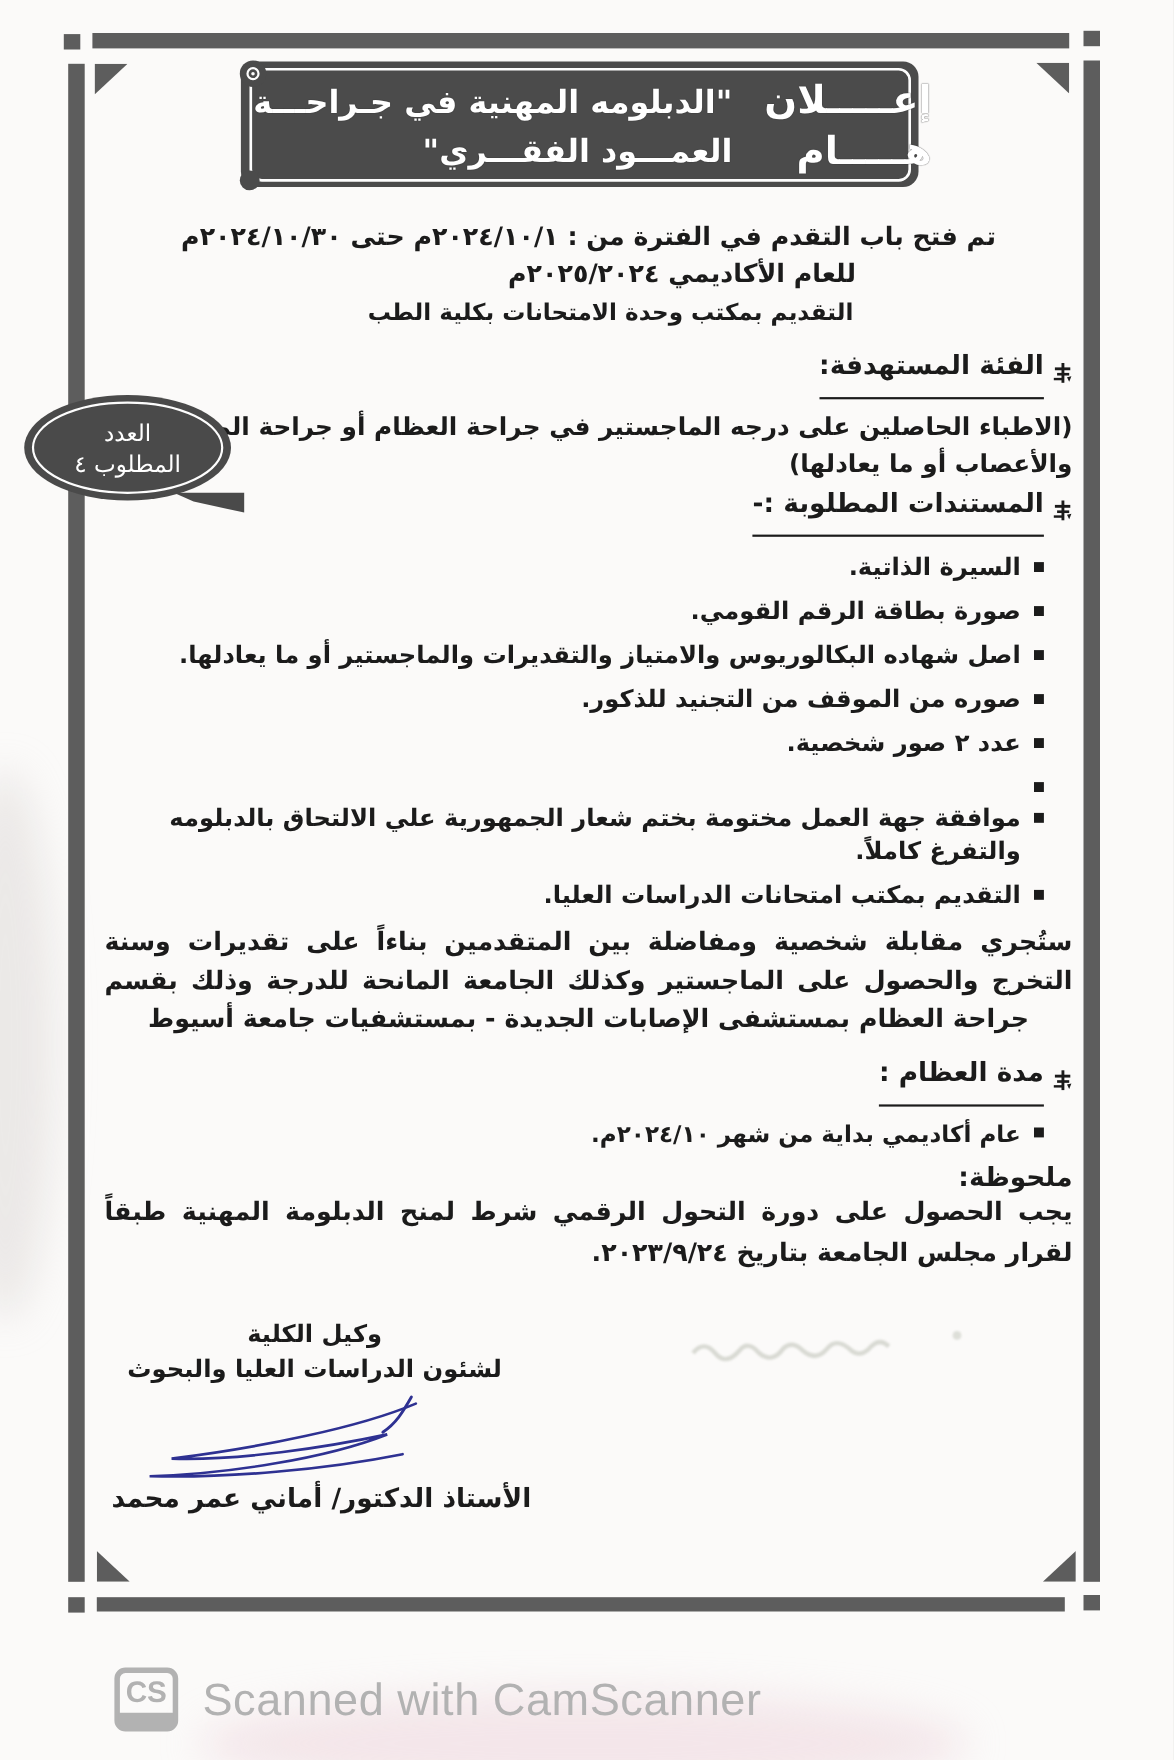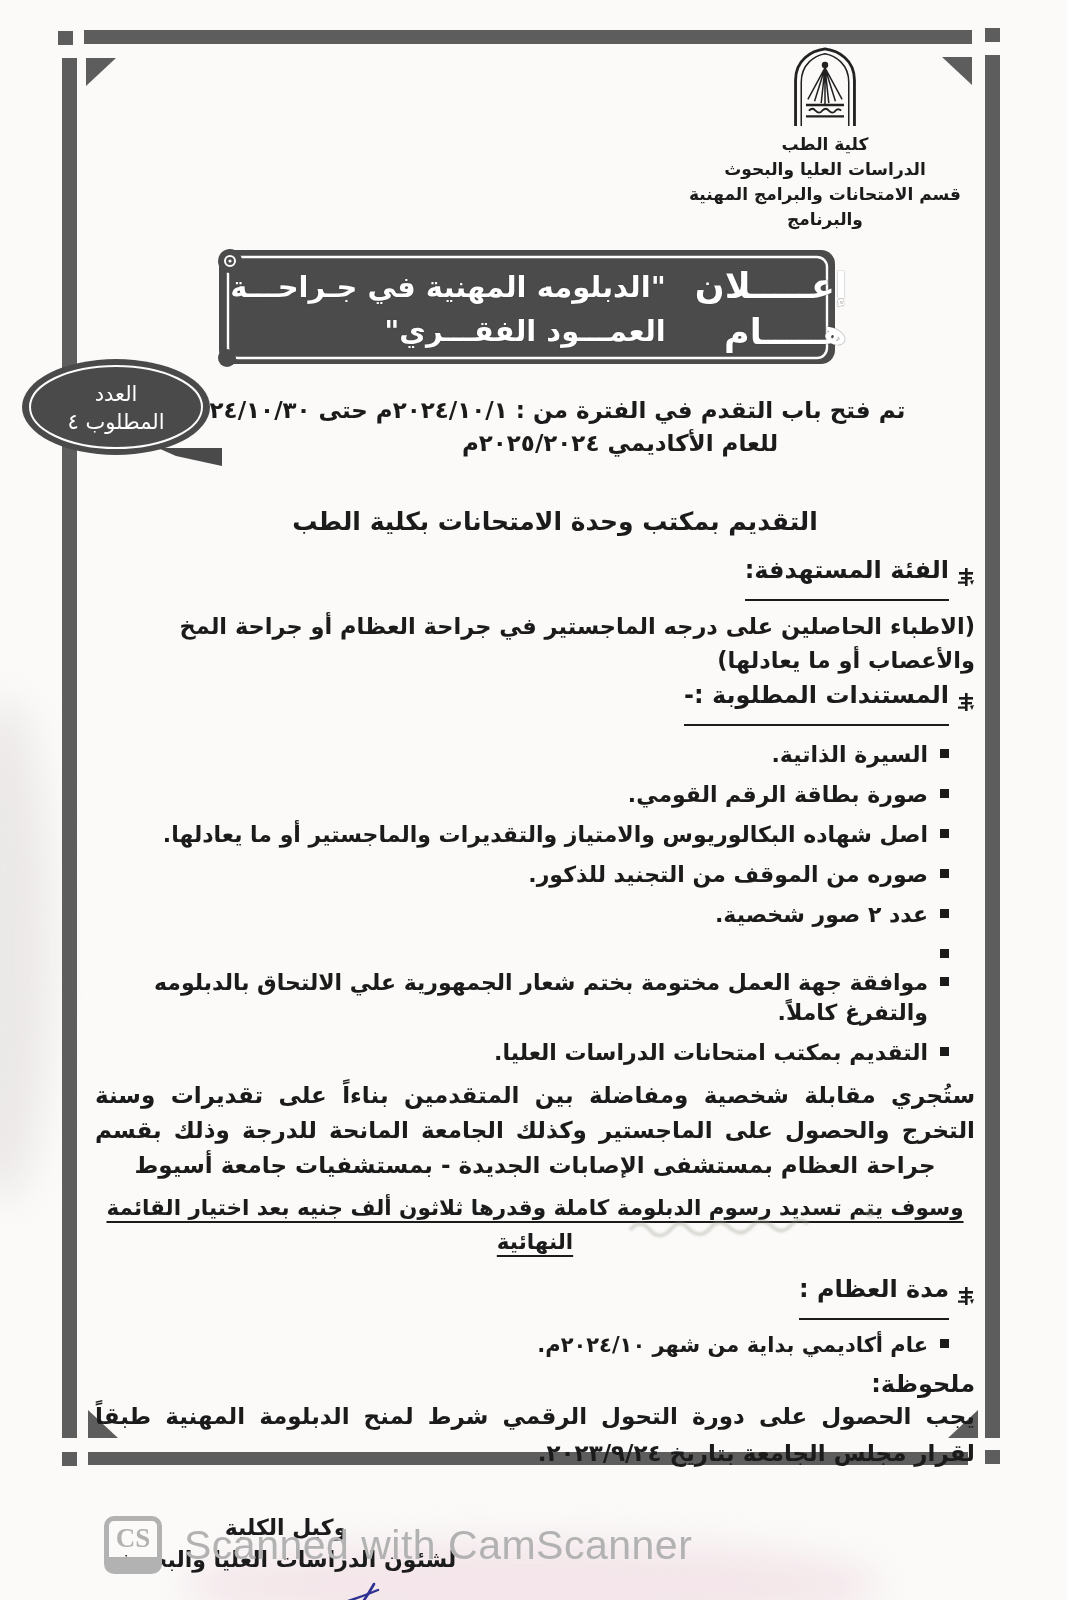--- a/index.html
+++ b/index.html
@@ -54,21 +54,21 @@
   .banner-wrap{position:relative;width:640px;height:134px;margin:10px 128px 0 auto;}
   .banner-wrap svg{position:absolute;left:0;top:0;}
   .banner-text{position:absolute;left:0;top:0;width:100%;height:100%;
     display:flex;flex-direction:row;align-items:center;justify-content:center;
     color:#fff;text-shadow:0 0 1px #222;}
   .banner-title{font-size:35px;line-height:46px;}
   .banner-subtitle{font-size:29px;line-height:44px;}
 
   .intro-line1{margin-top:18px;text-align:center;font-size:23px;line-height:32px;}
   .intro-line2{text-align:center;padding-left:170px;font-size:23px;line-height:34px;}
-  .intro-line3{text-align:center;padding-left:40px;font-size:25px;line-height:36px;margin-top:44px;}
+  .intro-line3{text-align:center;padding-left:40px;font-size:21px;line-height:36px;}
 
   .bubble{position:absolute;left:18px;top:352px;width:210px;height:120px;}
   .bubble svg{position:absolute;left:0;top:0;}
   .bubble-text{position:absolute;left:0;top:8px;width:196px;height:96px;
     display:flex;flex-direction:column;align-items:center;justify-content:center;
     color:#fff;font-size:21px;line-height:28px;}
 
   .section-heading{display:flex;align-items:center;gap:8px;margin-top:16px;font-size:24px;}
   .section-heading .ht{border-bottom:2.5px solid var(--ink);padding-bottom:15px;}
   .bullet-ornament{flex:0 0 auto;}
@@ -92,21 +92,21 @@
   .signature-block{width:370px;margin:40px auto 0 6px;text-align:center;}
   .sig-line{font-size:22px;line-height:32px;}
   .sig-svg{margin:2px 40px 0 0;}
   .sig-name{font-size:24px;text-align:right;margin-right:-12px;white-space:nowrap;}
 
   .footer{position:absolute;left:104px;top:1516px;display:flex;align-items:center;gap:22px;
     font-family:"Liberation Sans",sans-serif;color:var(--footer-gray);}
   .cs-badge{position:relative;width:58px;height:58px;border:5px solid var(--footer-gray);
     border-radius:10px;box-sizing:border-box;}
   .cs-badge .cs-letters{position:absolute;top:2px;left:0;width:100%;text-align:center;
-    font-size:27px;font-weight:700;letter-spacing:0;font-family:Liberation Serif, serif;}
+    font-size:27px;font-weight:700;letter-spacing:0;}
   .cs-badge .cs-base{position:absolute;left:-1px;bottom:-1px;width:50px;height:13px;
     background:var(--footer-gray);border-radius:0 0 5px 5px;}
   .footer-text{font-size:41px;font-weight:400;letter-spacing:.5px;}
 </style>
 </head>
 <body>
 
 <div id="page">
 
   <div class="blotch pink"></div>
@@ -136,35 +136,20 @@
       </svg>
     </div>
   <div class="tri tri-br">
     <svg width="30" height="28">
         <polygon points="30,0 30,28 0,28" fill="#5d5d5d"></polygon>
       </svg>
     </div>
 
   <div id="content">
 
-    <div class="header-block">
-      <span class="emblem">
-        <svg width="76" height="84" viewBox="0 0 80 88">
-          <path d="M9,86 V38 C9,16 26,7 40,5 C54,7 71,16 71,38 V86" fill="none" stroke="#222" stroke-width="3"></path>
-          <path d="M15,86 V40 C15,21 29,12 40,10 C51,12 65,21 65,40 V86" fill="none" stroke="#222" stroke-width="1.6"></path>
-          <circle cx="40" cy="22" r="3.4" fill="#222"></circle>
-          <path d="M40,25 L22,58 M40,25 L29,60 M40,25 L36,62 M40,25 L40,63 M40,25 L44,62 M40,25 L51,60 M40,25 L58,58" stroke="#222" stroke-width="1.6"></path>
-          <path d="M20,64 H60 M20,76 H60" stroke="#222" stroke-width="2.4"></path>
-          <path d="M23,70 q4,-4 7,0 q4,4 7,0 q4,-4 7,0 q4,4 7,0 q3,-3 6,0" fill="none" stroke="#222" stroke-width="2"></path>
-        </svg>
-      </span>
-      <div class="header-line">كلية الطب</div>
-      <div class="header-line">الدراسات العليا والبحوث</div>
-      <div class="header-line">قسم الامتحانات والبرامج المهنية والبرنامج</div>
-    </div>
 
     <div class="banner-wrap">
       <svg width="640" height="134" viewBox="0 0 640 134">
         <rect x="12" y="8" width="616" height="114" rx="14" fill="#4b4b4b"></rect>
         <rect x="21" y="15" width="599" height="101" rx="10" fill="none" stroke="#fdfdfd" stroke-width="2.4"></rect>
         <rect x="26" y="20" width="590" height="92" rx="8" fill="#4b4b4b"></rect>
         <circle cx="23" cy="19" r="12" fill="#4b4b4b"></circle>
         <circle cx="23" cy="19" r="5" fill="none" stroke="#fdfdfd" stroke-width="2"></circle>
         <circle cx="23" cy="19" r="1.6" fill="#fdfdfd"></circle>
         <circle cx="20" cy="116" r="9" fill="#4b4b4b"></circle>
@@ -234,21 +219,20 @@
           <span class="sqbullet"></span>
           <span>موافقة جهة العمل مختومة بختم شعار الجمهورية علي الالتحاق بالدبلومه والتفرغ كاملاً.</span>
         </li>
       <li>
           <span class="sqbullet"></span>
           <span>التقديم بمكتب امتحانات الدراسات العليا.</span>
         </li>
     </ul>
 
     <div class="interview">ستُجري مقابلة شخصية ومفاضلة بين المتقدمين بناءاً على تقديرات وسنة التخرج والحصول على الماجستير وكذلك الجامعة المانحة للدرجة وذلك بقسم جراحة العظام بمستشفى الإصابات الجديدة - بمستشفيات جامعة أسيوط</div>
-    <div class="fees">وسوف يتم تسديد رسوم الدبلومة كاملة وقدرها ثلاثون ألف جنيه بعد اختيار القائمة النهائية</div>
 
     <div class="section-heading">
       <span class="bullet-ornament">
         <svg width="18" height="20" viewBox="0 0 18 20">
           <rect x="8" y="1" width="2.6" height="18" fill="#1b1b1b"></rect>
           <rect x="2" y="5" width="14" height="2.6" fill="#1b1b1b"></rect>
           <rect x="4" y="10" width="11" height="2.4" fill="#1b1b1b"></rect>
           <rect x="1" y="14.5" width="9" height="2.2" fill="#1b1b1b"></rect>
           <polygon points="13,14 17,13 15,18" fill="#1b1b1b"></polygon>
         </svg>

